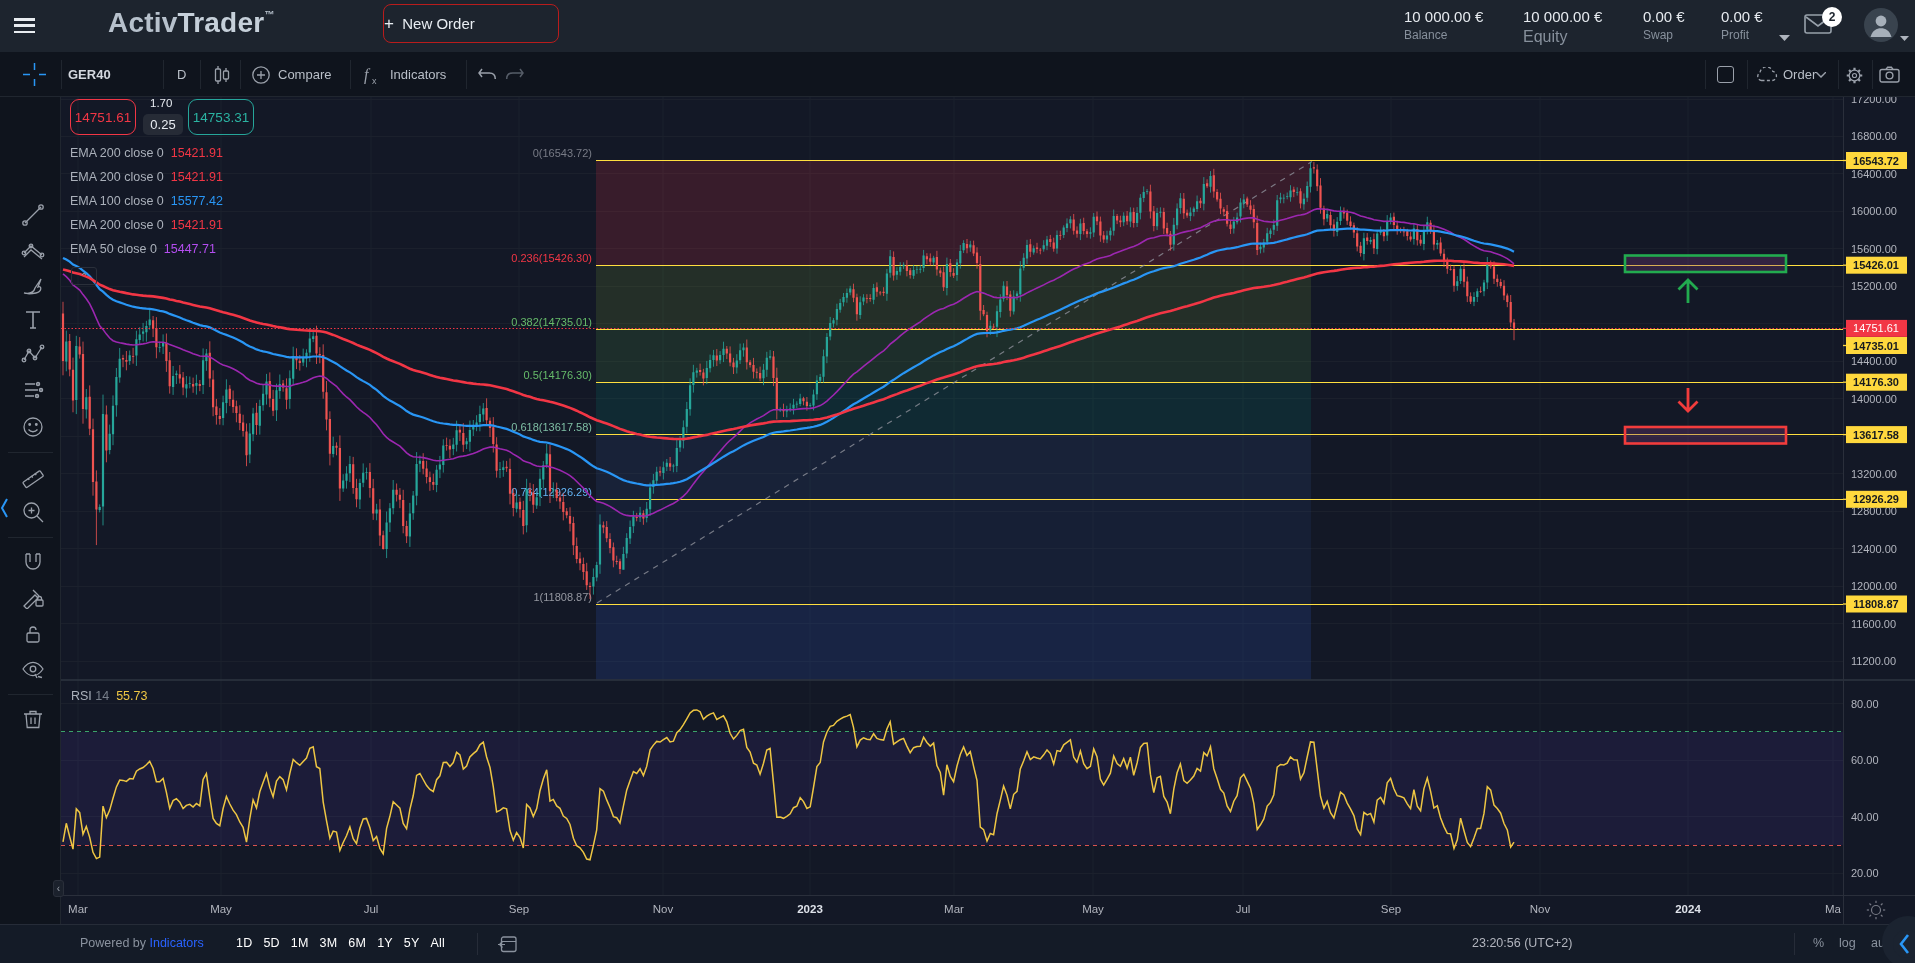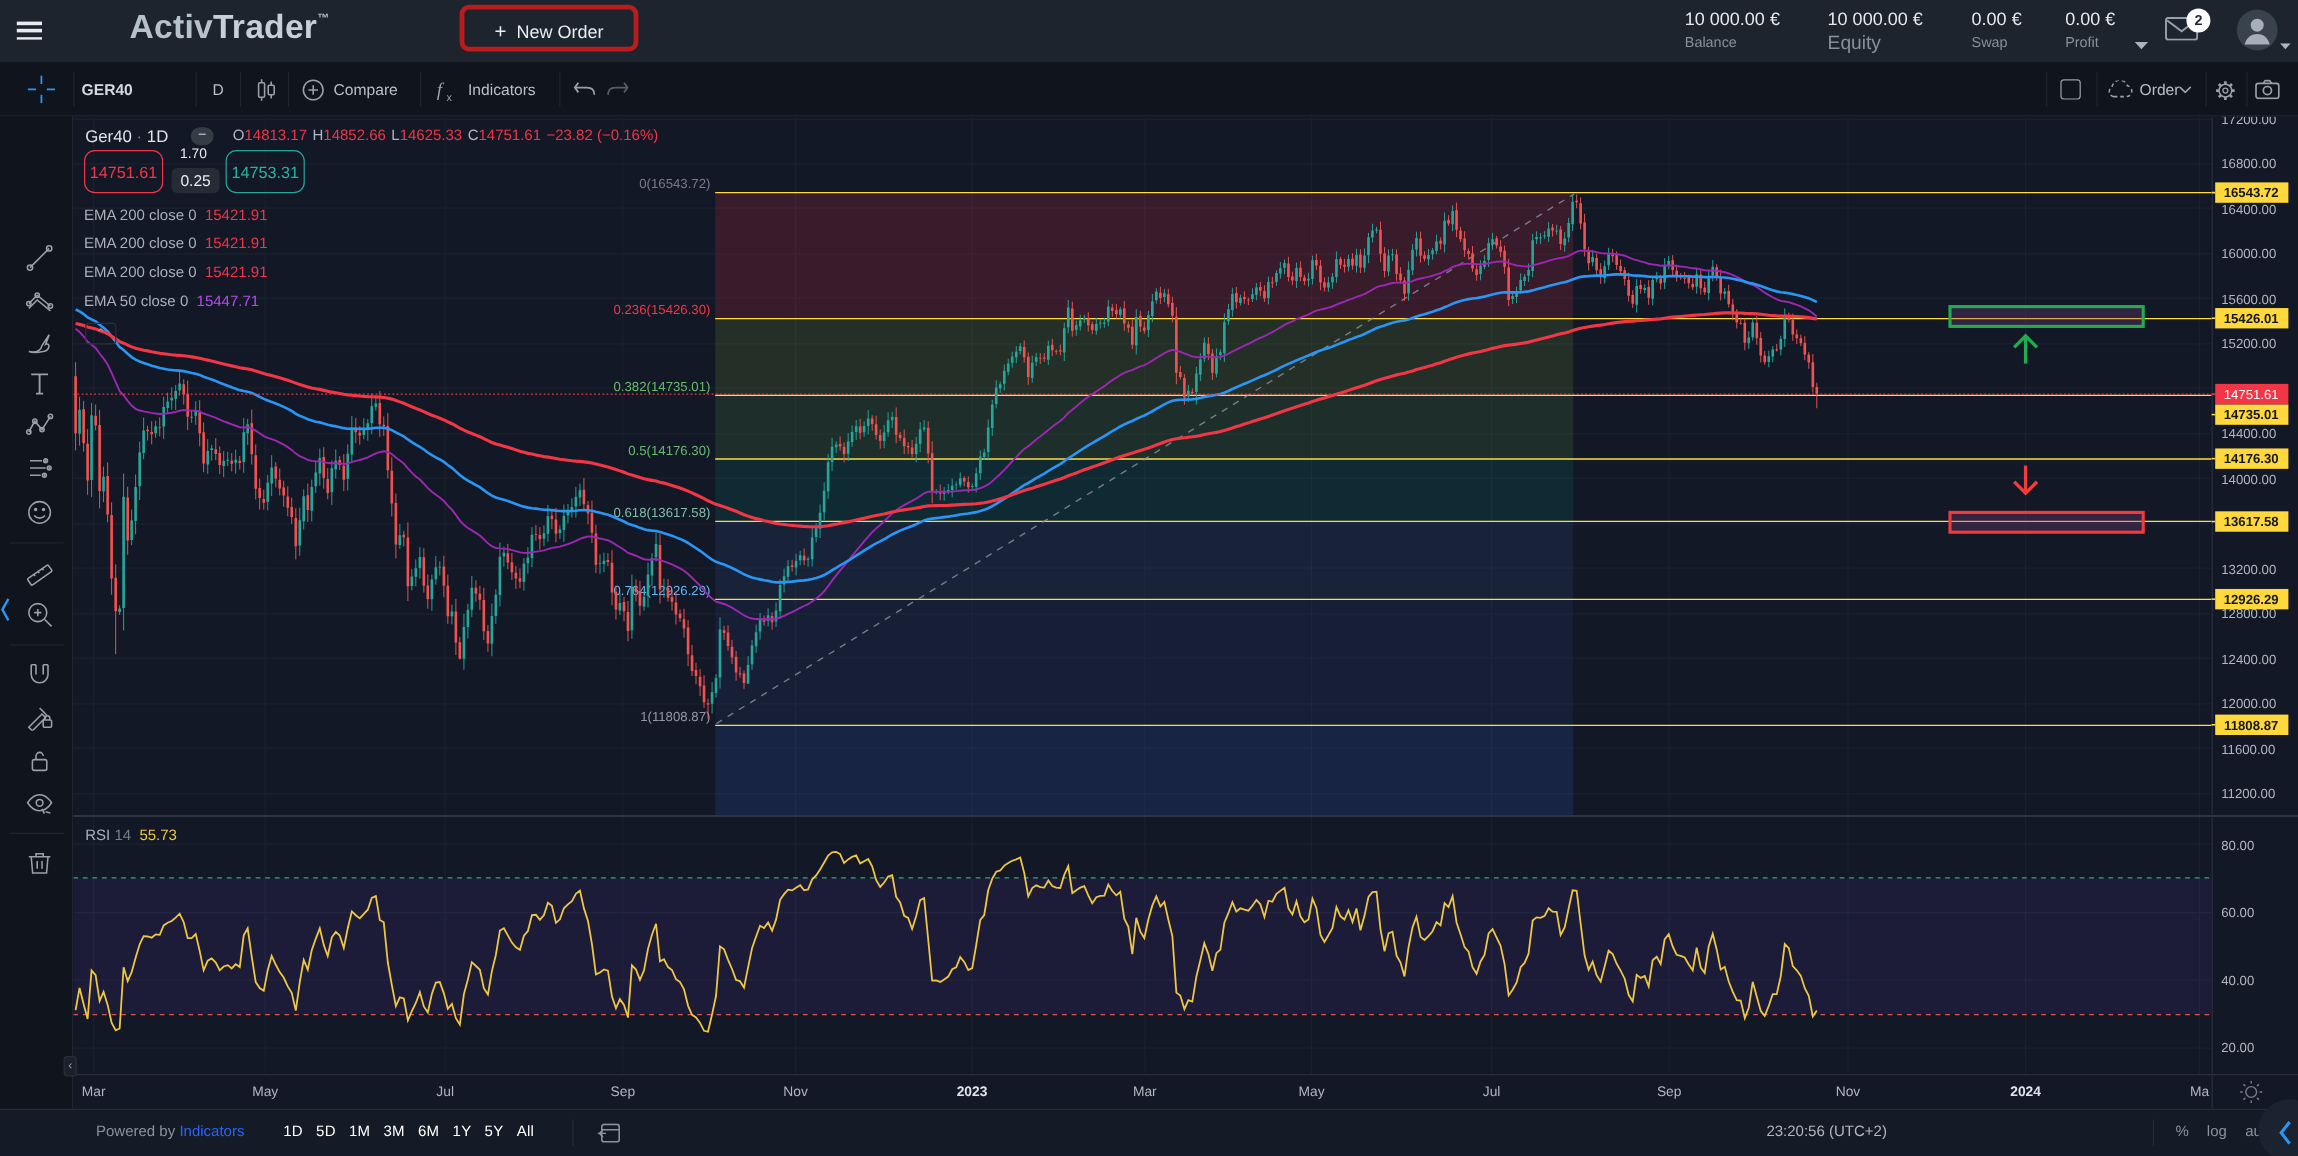--- a/index.html
+++ b/index.html
@@ -123,21 +123,21 @@
         <path d="M1876.0 903.0L1876.0 900.8"></path>
         <path d="M1880.9 905.1L1882.5 903.5"></path>
       </g>
     </svg>
   </div>
 <div id="topbar">
  <div class="abs" style="left:14px;top:18px;width:21px;height:2.6px;background:#e8ecf0"></div>
  <div class="abs" style="left:14px;top:24.4px;width:21px;height:2.6px;background:#e8ecf0"></div>
  <div class="abs" style="left:14px;top:30.8px;width:21px;height:2.6px;background:#e8ecf0"></div>
  <div class="abs" style="left:108px;top:7px;color:#b7c1cc;font-size:28px;font-weight:700;letter-spacing:0.2px">Activ<span style="color:#c6d0da">Trader</span><span style="font-size:10px;vertical-align:14px">™</span></div>
- <div class="abs" style="left:383px;top:4px;width:149px;height:39px;border:4px solid #b91c1c;border-radius:8px;color:#e8edf2;font-size:15px;text-align:center;line-height:38px"><span style="font-size:17px">+</span>&nbsp; New Order</div>
+ <div class="abs" style="left:383px;top:4px;width:176px;height:39px;border:1px solid #b91c1c;border-radius:8px;color:#e8edf2;font-size:15px;line-height:38px"><span style="font-size:17px">+</span>&nbsp; New Order</div>
  <div class="abs" style="left:1404px;top:8px;color:#e6eaef;font-size:15px">10 000.00 €</div>
     <div class="abs" style="left:1404px;top:28px;color:#87909c;font-size:12px">Balance</div>
  <div class="abs" style="left:1523px;top:8px;color:#e6eaef;font-size:15px">10 000.00 €</div>
     <div class="abs" style="left:1523px;top:28px;color:#87909c;font-size:16px">Equity</div>
  <div class="abs" style="left:1643px;top:8px;color:#e6eaef;font-size:15px">0.00 €</div>
     <div class="abs" style="left:1643px;top:28px;color:#87909c;font-size:12px">Swap</div>
  <div class="abs" style="left:1721px;top:8px;color:#e6eaef;font-size:15px">0.00 €</div>
     <div class="abs" style="left:1721px;top:28px;color:#87909c;font-size:12px">Profit</div>
     <svg class="abs" style="left:1779px;top:35px" width="11" height="7">
       <path d="M0 0l5.5 6L11 0z" fill="#aeb4bd"></path>
@@ -278,34 +278,30 @@
       <path d="M5 7h14l-1.2 13.5h-11.6zM3 7h18M9 7V4.5h6V7M10 10.5v6.5M14 10.5v6.5"></path>
     </svg>
     <div class="abs" style="left:8px;top:355px;width:45px;height:1px;background:#20262f"></div>
     <div class="abs" style="left:8px;top:440px;width:45px;height:1px;background:#20262f"></div>
     <div class="abs" style="left:8px;top:597px;width:45px;height:1px;background:#20262f"></div>
   </div>
 <svg class="abs" style="left:0px;top:495px;z-index:5" width="9" height="26">
     <path d="M7 4L2 13l5 9" stroke="#2996f5" stroke-width="2" fill="none"></path>
   </svg>
 <div class="abs" style="left:70px;top:97px;z-index:3">
- <div style="position:relative;height:26px;width:900px;white-space:nowrap">
-  <span style="position:absolute;left:1px;top:8px;color:#dfe3ea;font-size:14px">Ger40 <span style="color:#787f8a">·</span> 1D</span>
-  <span style="position:absolute;left:89px;top:9px;width:19px;height:15px;background:#363c46;border-radius:8px;color:#cfd3da;text-align:center;line-height:13px;font-size:12px">−</span>
-  <span style="position:absolute;left:124px;top:9px;font-size:12.5px;color:#b2b5be;white-space:nowrap">O<span style="color:#f23645">14813.17</span>  H<span style="color:#f23645">14852.66</span>  L<span style="color:#f23645">14625.33</span>  C<span style="color:#f23645">14751.61</span>  <span style="color:#f23645">−23.82 (−0.16%)</span></span>
- </div>
  <div style="position:relative;height:44px">
   <span style="position:absolute;left:0px;top:2px;width:66px;height:36px;border:1px solid #f23645;border-radius:9px;color:#f23645;font-size:13.5px;text-align:center;line-height:35px">14751.61</span>
   <span style="position:absolute;left:80px;top:0px;color:#e8ecf2;font-size:11.5px">1.70</span>
   <span style="position:absolute;left:73px;top:17px;width:40px;height:21px;background:#262b36;border-radius:5px;color:#e8ecf2;font-size:13px;text-align:center;line-height:21px">0.25</span>
   <span style="position:absolute;left:118px;top:2px;width:66px;height:36px;border:1px solid #26a69a;border-radius:9px;color:#2bb3a2;font-size:13.5px;text-align:center;line-height:35px">14753.31</span>
  </div>
  <div style="color:#aab0ba;font-size:12.5px;line-height:24px">
   <div>EMA 200 close 0&nbsp; <span style="color:#f23645">15421.91</span></div>
   <div>EMA 200 close 0&nbsp; <span style="color:#f23645">15421.91</span></div>
+  <div>EMA 100 close 0&nbsp; <span style="color:#2996f5">15577.42</span></div>
   <div>EMA 200 close 0&nbsp; <span style="color:#f23645">15421.91</span></div>
   <div>EMA 50 close 0&nbsp; <span style="color:#b44df0">15447.71</span></div>
  </div>
  <div style="position:relative;margin-top:6px">
       <span style="position:absolute;left:1px;top:0;width:26px;height:18px;border:1px solid #2a2f3a;border-radius:3px;color:#9aa0aa;font-size:10px;text-align:center;line-height:17px">⌃</span>
     </div>
 </div>
 <div class="abs" style="left:71px;top:689px;z-index:3;font-size:12.5px;color:#aab0ba">RSI <span style="color:#787f8a">14</span> &nbsp;<span style="color:#eec643">55.73</span></div>
 <div class="abs" style="left:53px;top:880px;z-index:3;width:11px;height:17px;background:#1b212c;border:1px solid #2a2f3a;border-radius:3px;color:#9aa0aa;font-size:10px;text-align:center;line-height:15px">‹</div>
 <div id="bottombar">

